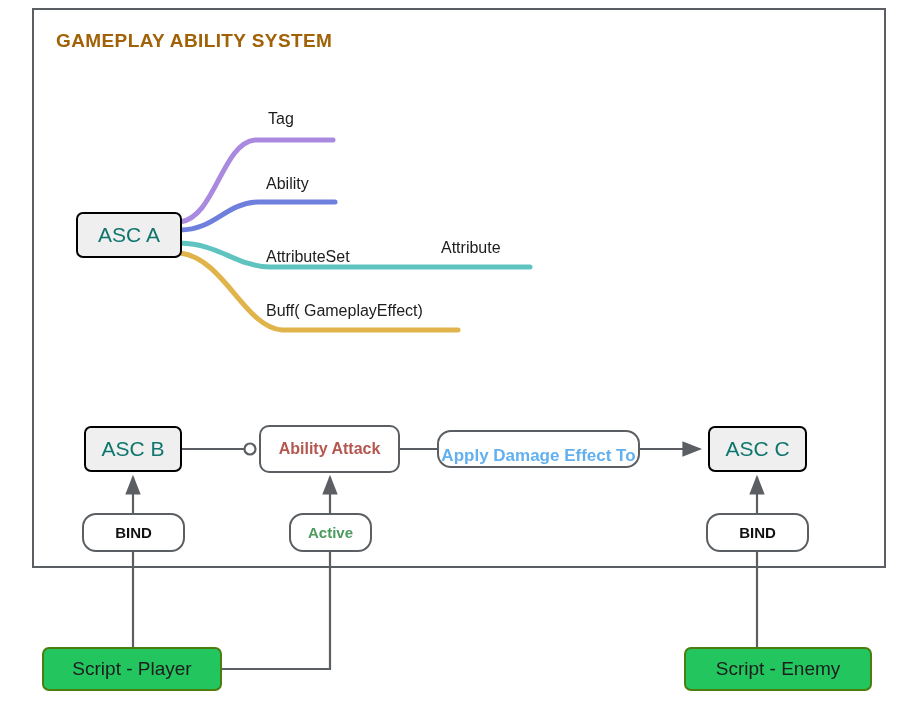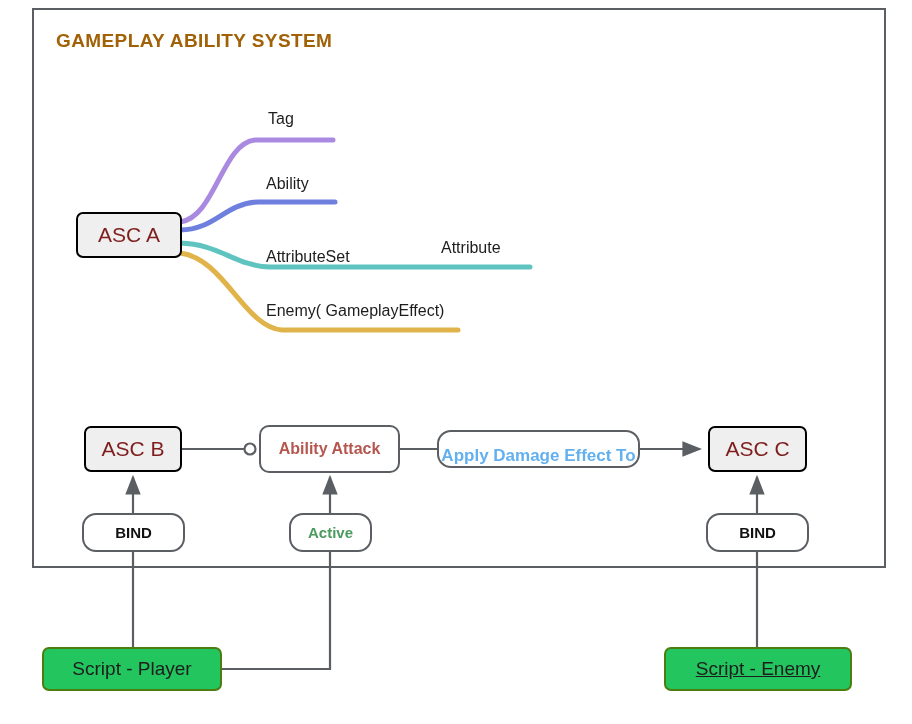--- a/index.html
+++ b/index.html
@@ -49,21 +49,21 @@
     display: flex;
     align-items: center;
     justify-content: center;
     white-space: nowrap;
   }
   
   .asc-box {
     background: #efefef;
     border: 2.5px solid #000000;
     border-radius: 7px;
-    color: #7f1d1d;
+    color: #0f766e;
     font-size: 21px;
     font-weight: normal;
   }
   
   .pill {
     background: #ffffff;
     border: 2px solid #5b5f63;
     border-radius: 14px;
     font-size: 15px;
     font-weight: bold;
@@ -136,21 +136,21 @@
   </svg>
 
   <div class="node asc-box" style="left:76px; top:212px; width:106px; height:46px;">
     <span>ASC  A</span>
   </div>
 
   <div class="branch-label" style="left:268px; top:110px;">Tag</div>
   <div class="branch-label" style="left:266px; top:175px;">Ability</div>
   <div class="branch-label" style="left:266px; top:239px;margin-top:9px;">AttributeSet</div>
   <div class="branch-label" style="left:441px; top:239px;">Attribute</div>
-  <div class="branch-label" style="left:266px; top:302px;">Enemy( GameplayEffect)</div>
+  <div class="branch-label" style="left:266px; top:302px;">Buff( GameplayEffect)</div>
 
   <div class="node asc-box" style="left:84px; top:426px; width:98px; height:46px;">
     <span>ASC B</span>
   </div>
 
   <div class="node pill attack" style="left:259px; top:425px; width:141px; height:48px;border-radius:10px;">
     <span>Ability Attack</span>
   </div>
 
   <div class="node pill damage" style="left:437px; top:430px; width:203px; height:38px;">
@@ -170,17 +170,17 @@
   </div>
 
   <div class="node pill bind" style="left:706px; top:513px; width:103px; height:39px;">
     <span>BIND</span>
   </div>
 
   <div class="node script-box" style="left:42px; top:647px; width:180px; height:44px;">
     <span>Script - Player</span>
   </div>
 
-  <div class="node script-box" style="left:664px; top:647px; width:188px; height:44px;text-decoration:underline;">
+  <div class="node script-box" style="left:684px; top:647px; width:188px; height:44px;">
     <span>Script - Enemy</span>
   </div>
 
 </div>
 
 </body></html>

